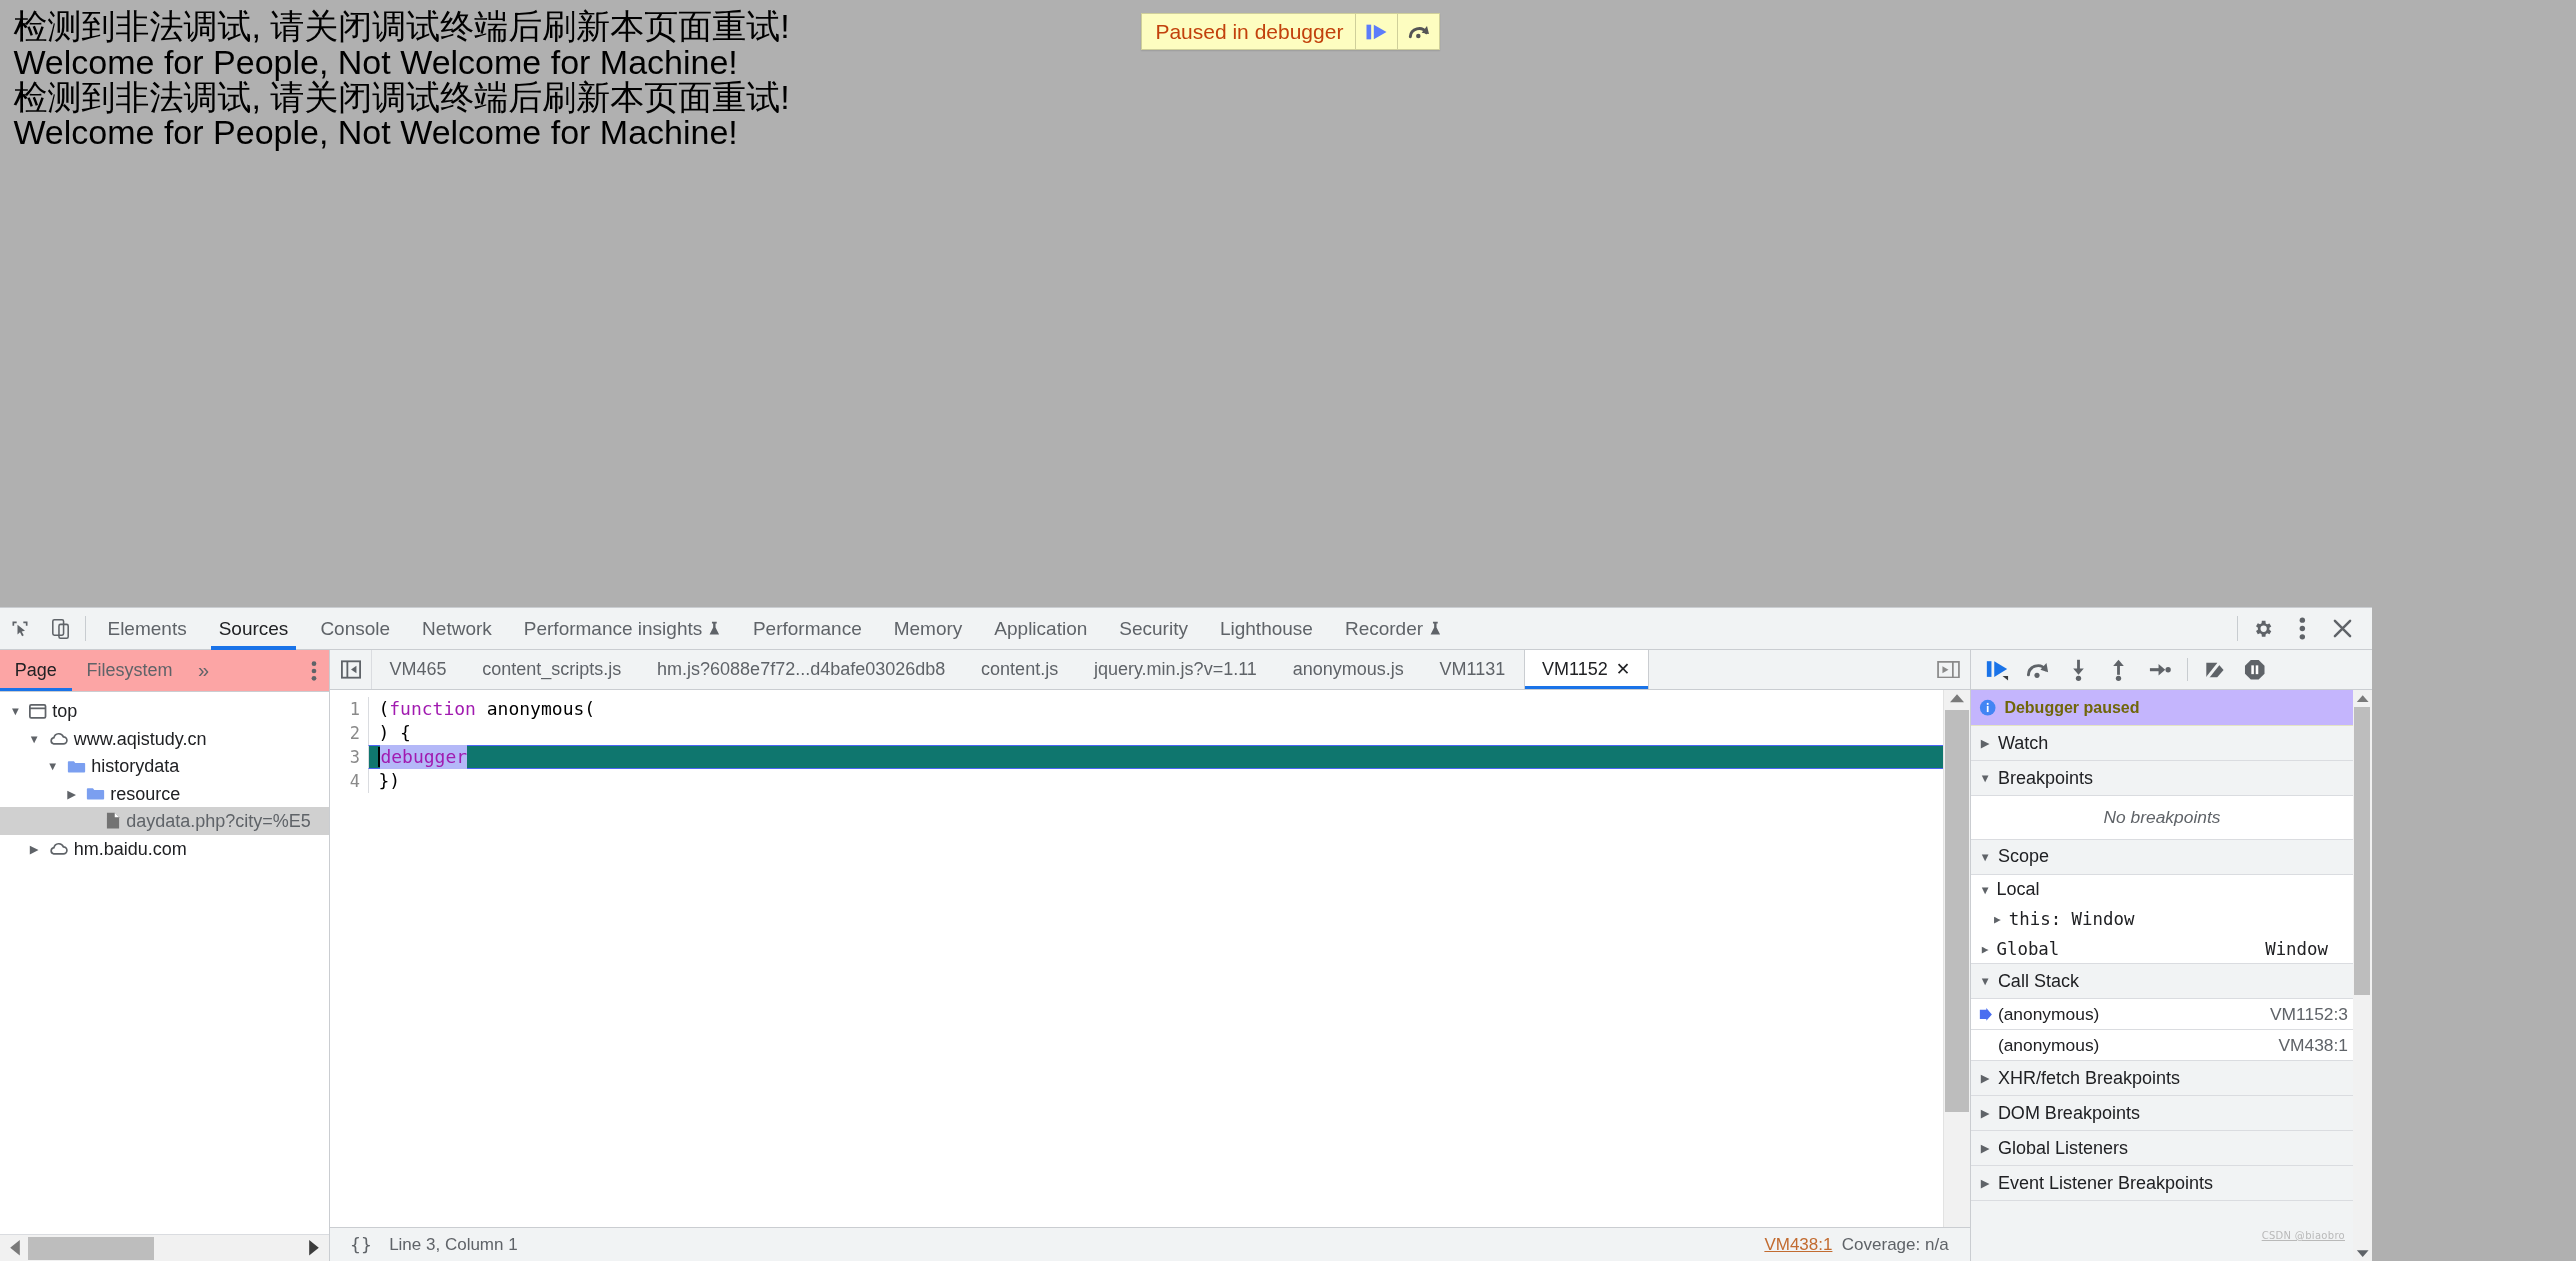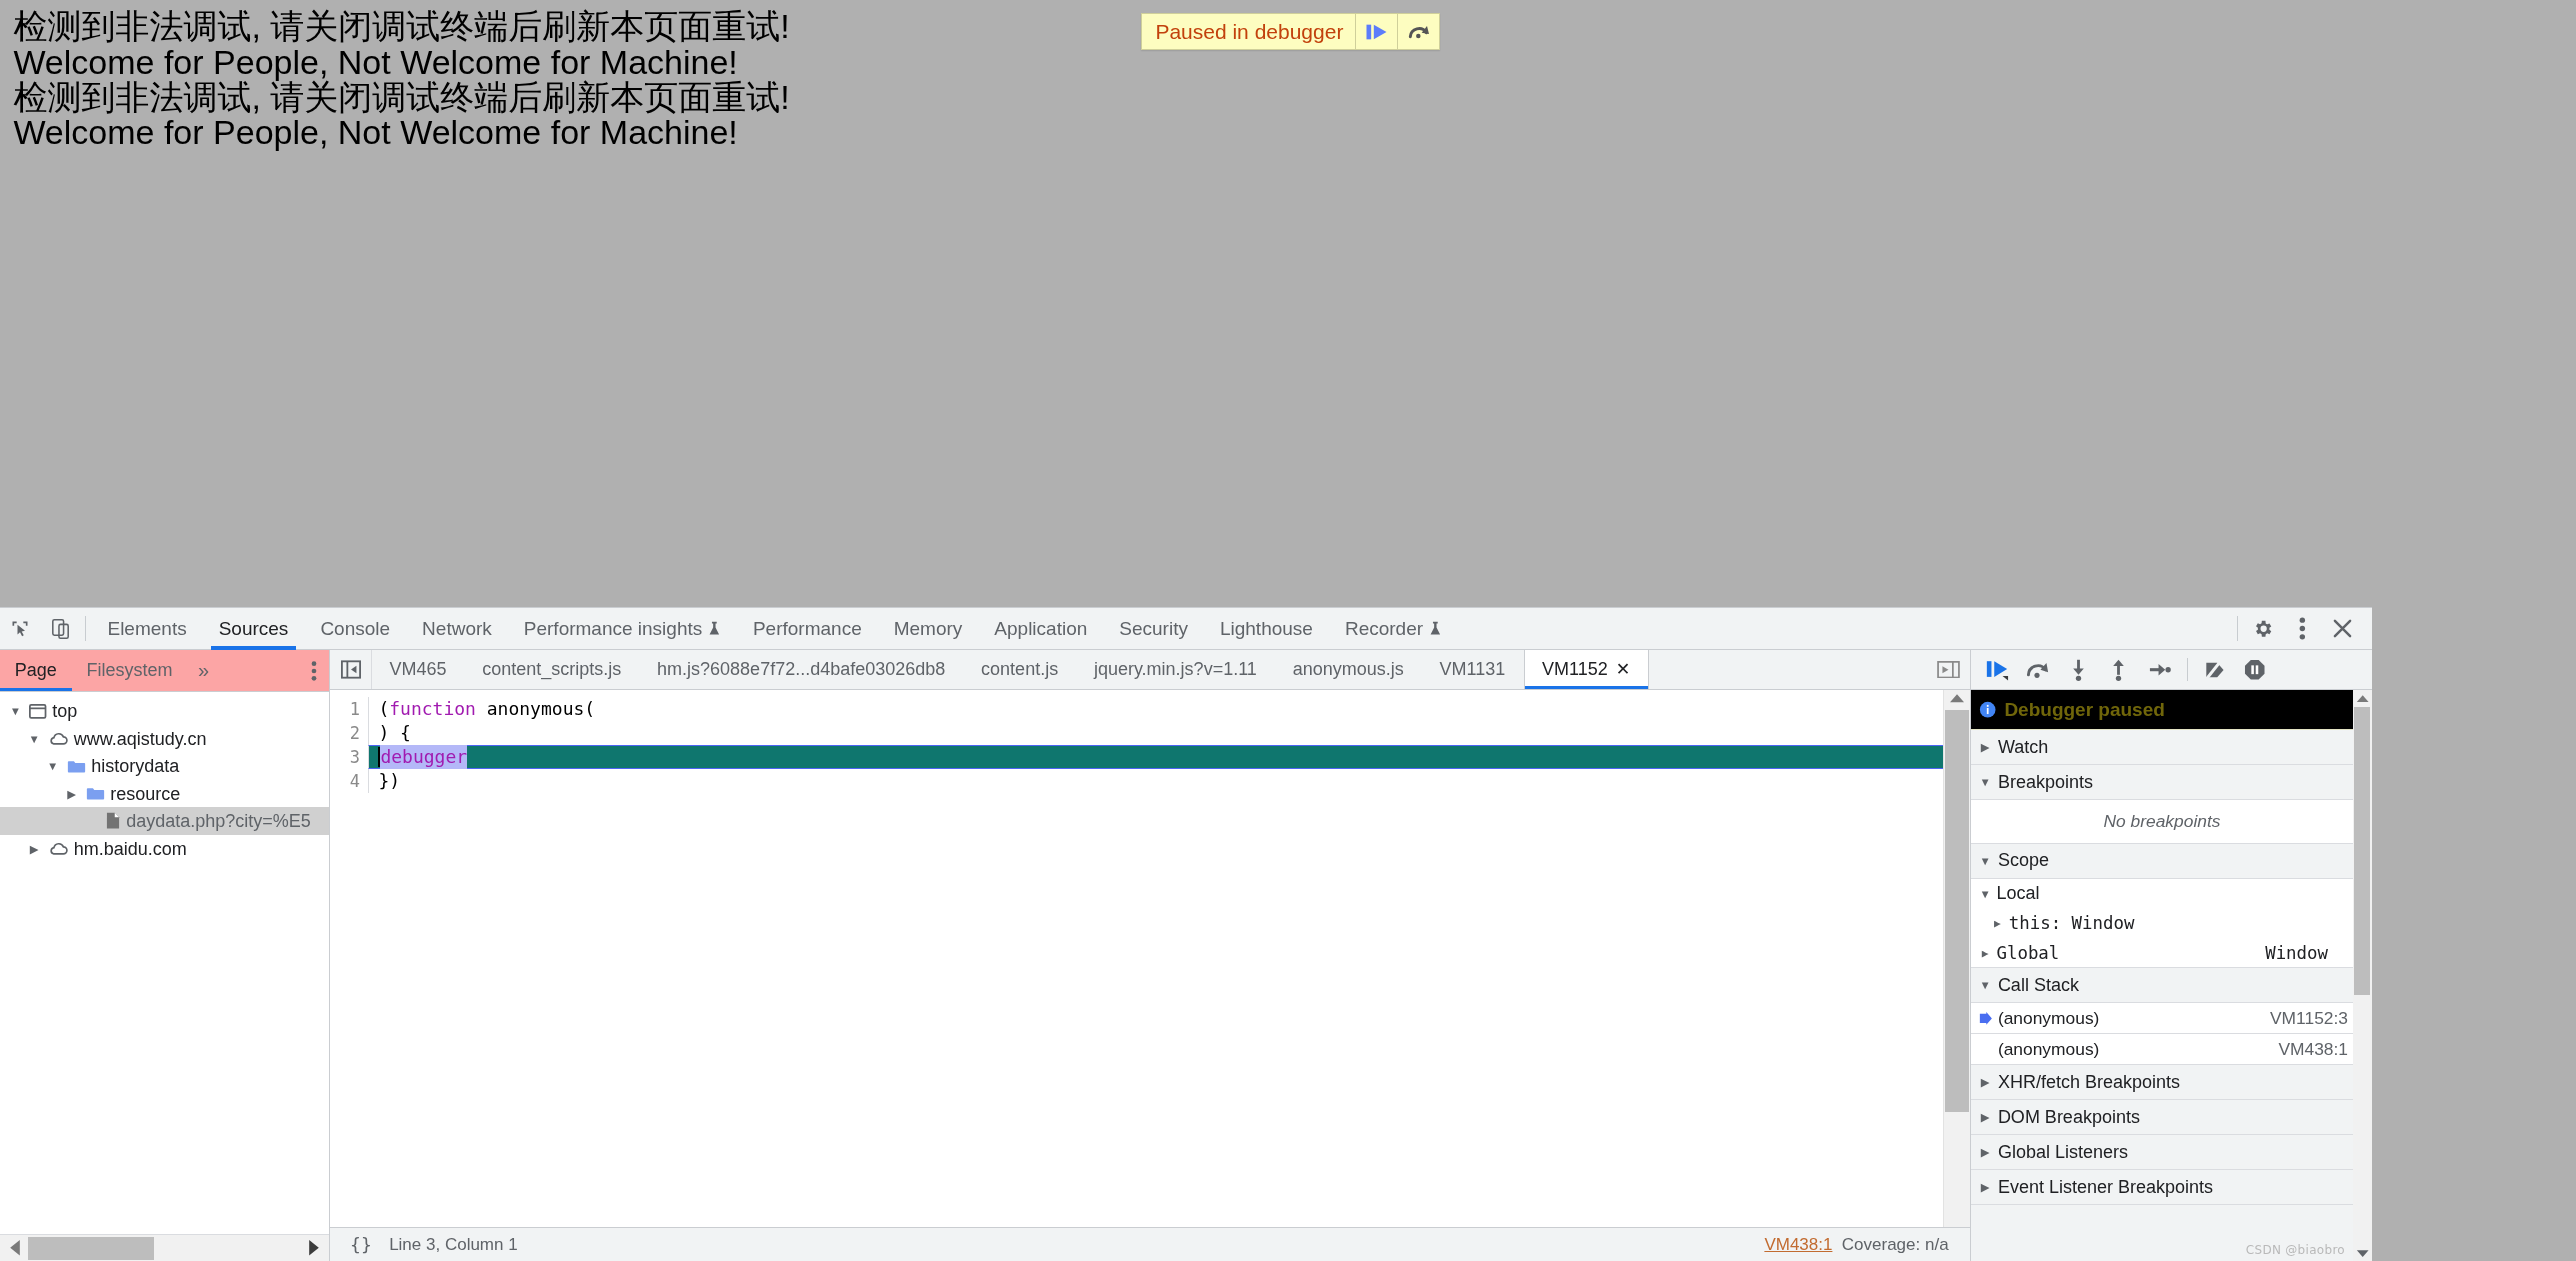--- a/index.html
+++ b/index.html
@@ -230,23 +230,23 @@
     padding-left: 6.7px;
     border-bottom: 0.7px solid #cacdd1; background: #f1f3f4;
   }
   .dbg-btn { width: 38px; height: 38px; display: flex; align-items: center; justify-content: center; cursor: pointer; }
   .dbg-sep { width: 0.7px; height: 23px; background: #c8ccd0; margin: 0 5.4px; }
 
   #dbg-scroll { flex: 1; overflow: hidden; position: relative; }
   #dbg-content { padding-right: 19px; }
 
   #dbg-paused {
-    background: #000000; padding: 8.7px 8px;
+    background: #c4b5fd; padding: 8.7px 8px;
     display: flex; align-items: center; gap: 8px;
-    font-size: 19px; font-weight: bold; color: #70660a;
+    font-size: 16px; font-weight: bold; color: #70660a;
     border-bottom: 0.7px solid #e4e4c4;
   }
   .sec-header {
     height: 35px; display: flex; align-items: center; gap: 5.4px;
     padding-left: 6.7px; font-size: 18px; color: #202124;
     background: #f1f3f4; border-bottom: 0.7px solid #dadce0;
     cursor: pointer;
   }
   .tri { width: 14.8px; min-width: 14.8px; font-size: 11.4px; color: #5f6368; display: flex; align-items: center; justify-content: center; }
   .sec-body { background: #fff; border-bottom: 0.7px solid #dadce0; }
@@ -269,23 +269,24 @@
   }
   .cs-row .cs-loc { margin-left: auto; padding-right: 5px; color: #5f6368; }
 
   #dbg-vscroll {
     position: absolute; right: 0; top: 0; width: 19px; bottom: 0;
     background: #f1f1f1;
   }
   #dbg-vthumb { position: absolute; left: 1.3px; top: 17.4px; width: 16px; height: 288px; background: #bdbdbd; }
 
   #watermark {
-    position: absolute; right: 27px; bottom: 4px;
-    font-size: 12px; color: #b9b9b9; letter-spacing: 0.3px;
+    position: absolute; right: 27px; bottom: 20px;
+    font-size: 10px; color: #b9b9b9; letter-spacing: 0.3px;
     font-family: "DejaVu Sans", sans-serif;
+    text-decoration: underline;
   }
 </style>
 </head>
 <body>
 
 <div id="page-area">
   <div id="page-text">
     <div>检测到非法调试, 请关闭调试终端后刷新本页面重试!</div>
     <div>Welcome for People, Not Welcome for Machine!</div>
     <div>检测到非法调试, 请关闭调试终端后刷新本页面重试!</div>

